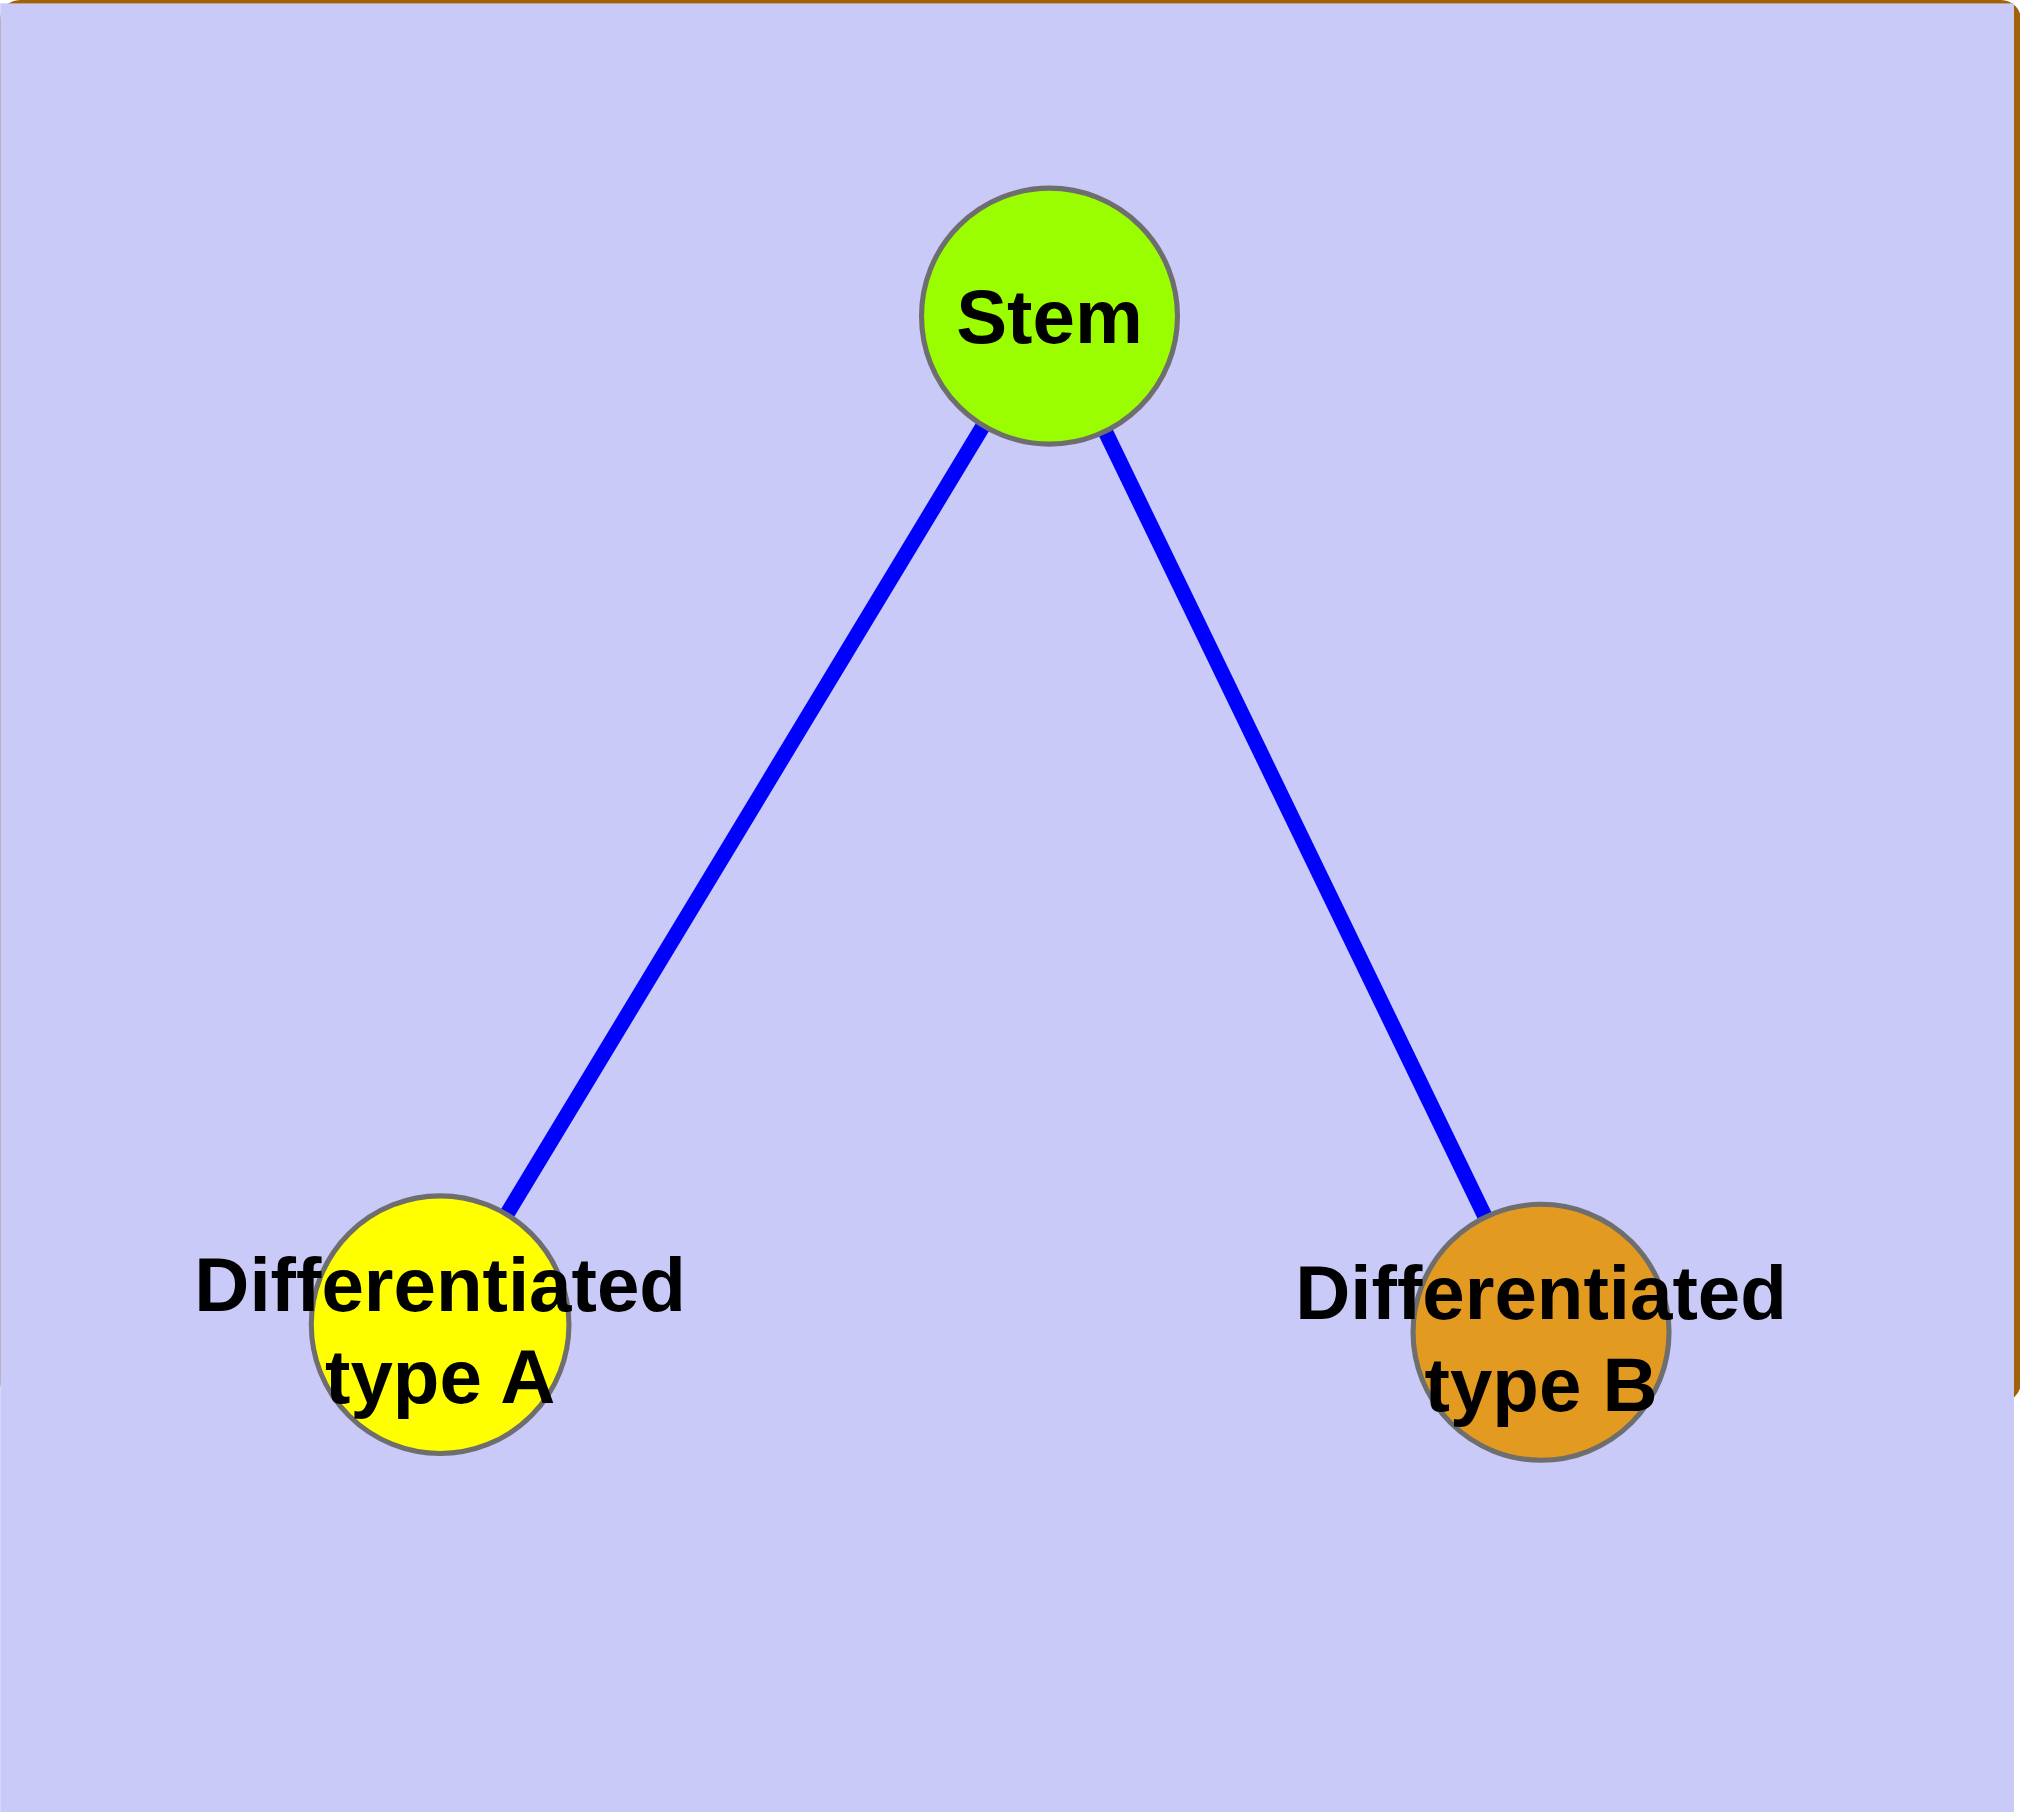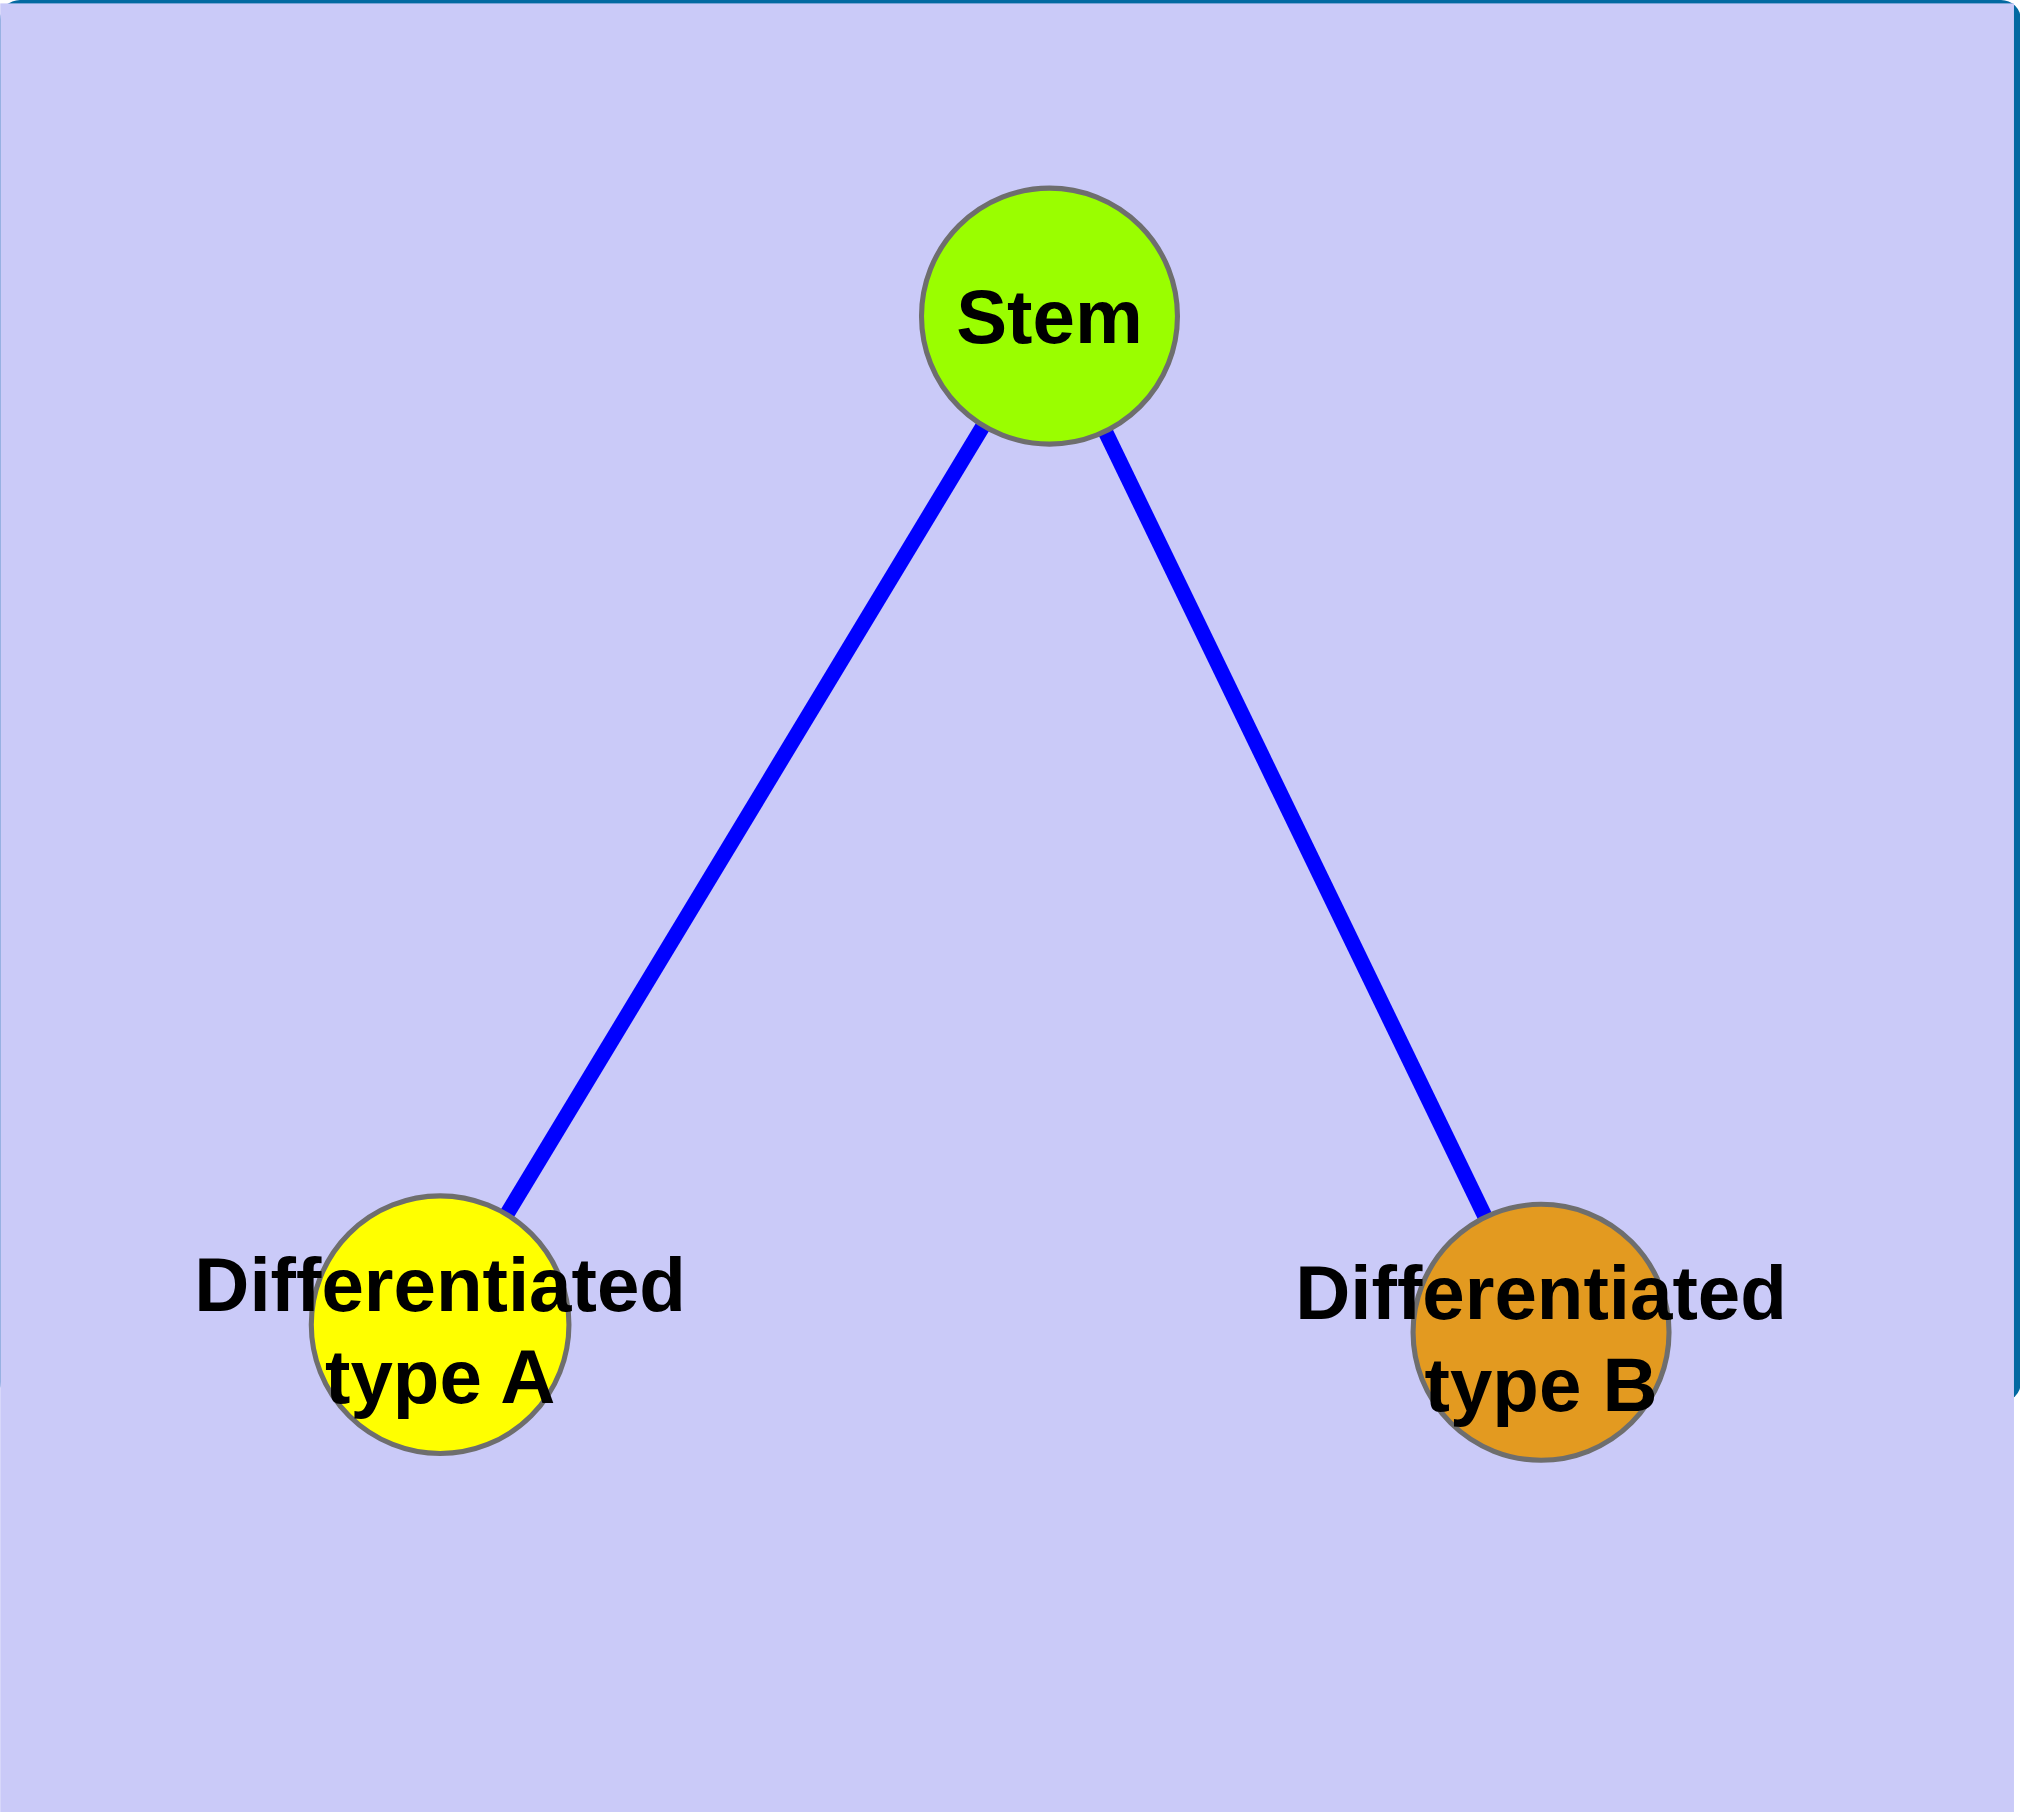--- a/index.html
+++ b/index.html
@@ -7,21 +7,21 @@
     padding: 0;
     background: #ffffff;
     width: 2021px;
     height: 1812px;
     overflow: hidden;
   }
   .canvas-wrap {
     position: relative;
     width: 2021px;
     height: 1402px;
-    background: #0369a1;
+    background: #a16207;
     border-radius: 20px;
   }
   svg.graph {
     position: absolute;
     top: 0;
     left: 0;
     width: 2021px;
     height: 1812px;
     display: block;
   }

